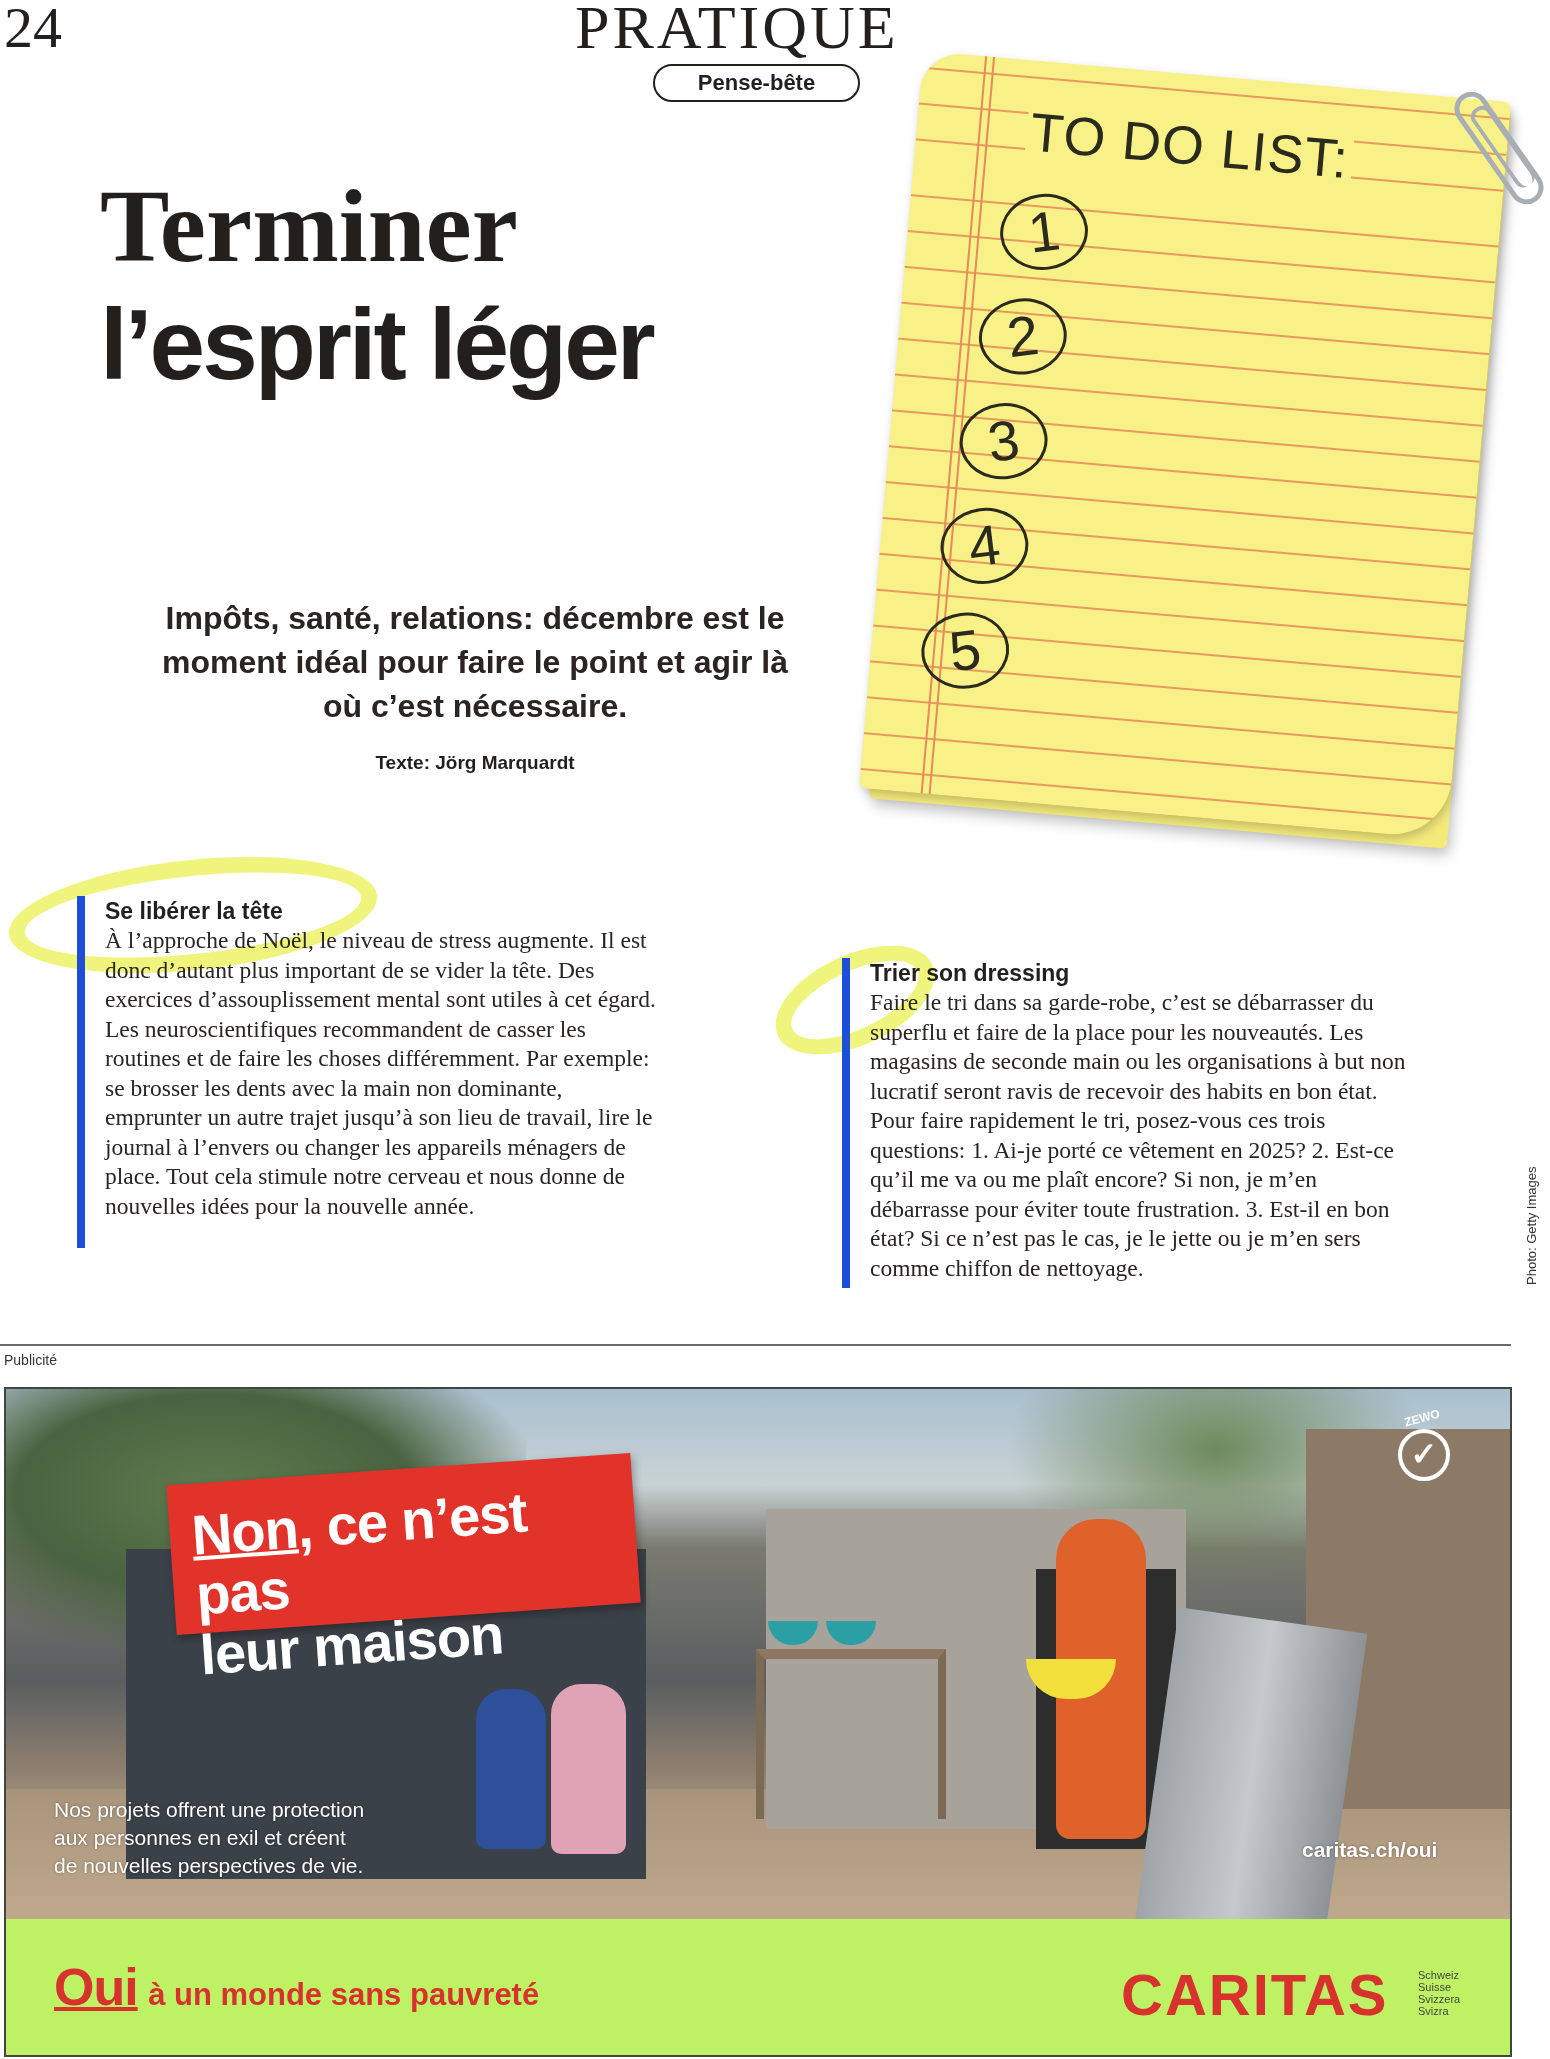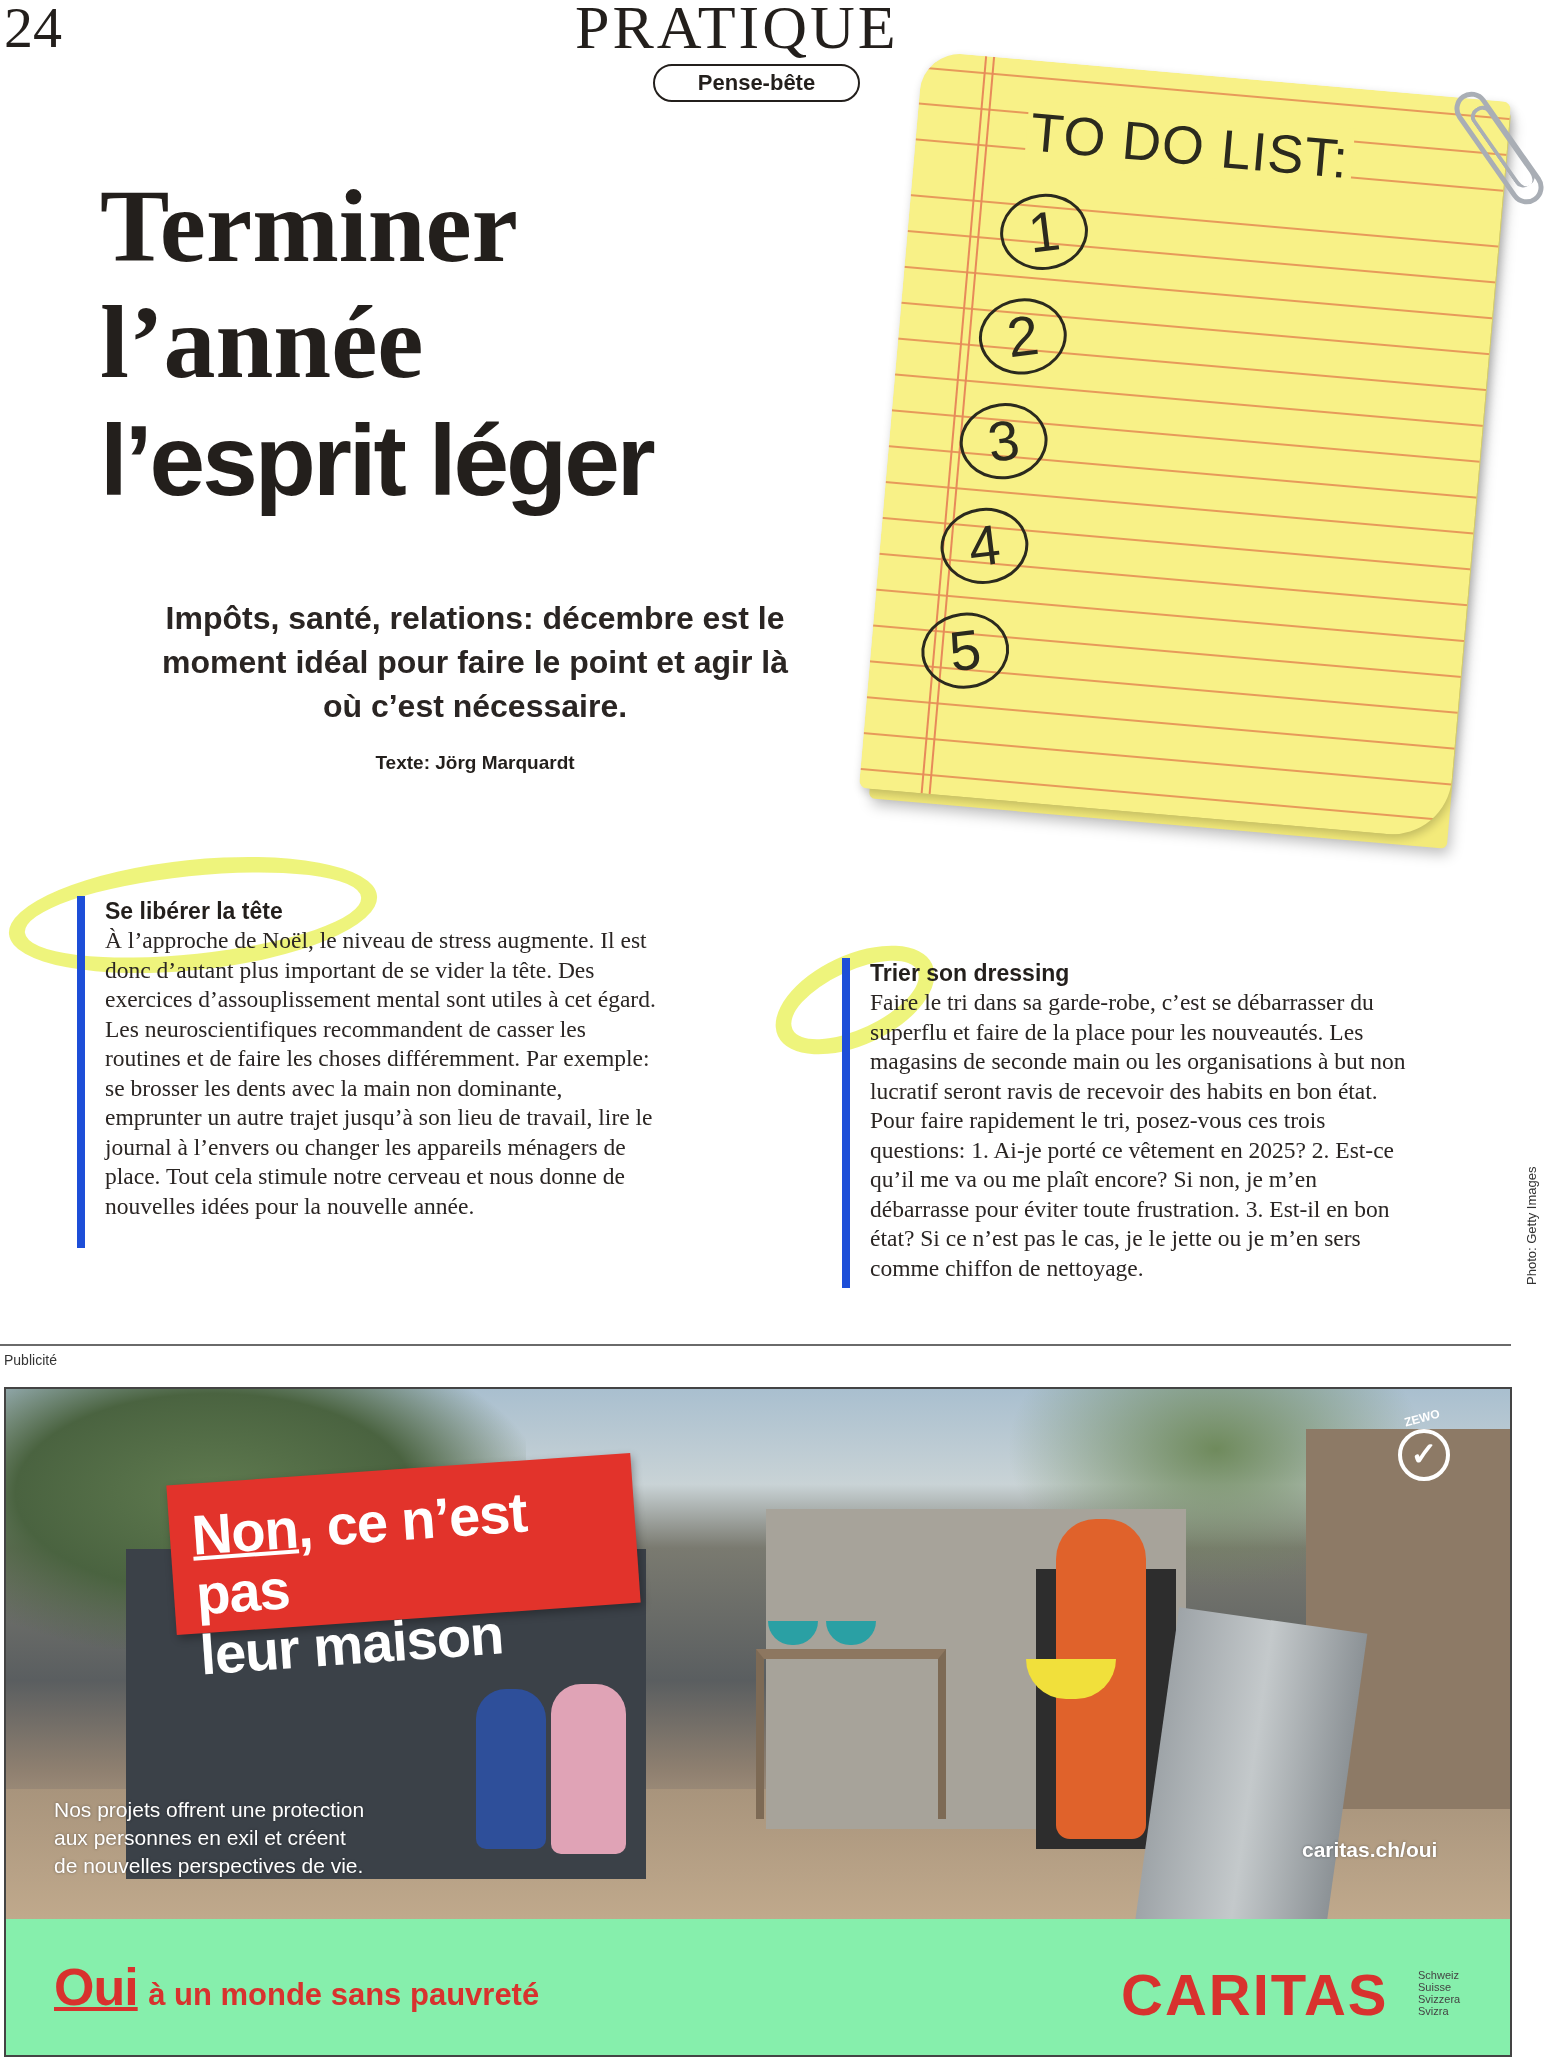--- a/index.html
+++ b/index.html
@@ -59,37 +59,36 @@
   .woman { position: absolute; left: 1050px; top: 130px; width: 90px; height: 320px; background: #e0622b; border-radius: 40px 40px 14px 14px; }
   .yellow-bowl { position: absolute; left: 1020px; top: 270px; width: 90px; height: 40px; background: #f1e03b; border-radius: 0 0 45px 45px; }
 
   .ad-banner { position: absolute; left: 165px; top: 80px; width: 465px; height: 150px; background: #e2332b; transform: rotate(-4deg); padding: 22px 0 0 22px; color: #fff; font-weight: bold; font-size: 56px; line-height: 60px; font-family: "Liberation Sans", sans-serif; letter-spacing: -1px; box-shadow: 2px 4px 8px rgba(0,0,0,0.3); }
   .ad-banner .non { text-decoration: underline; text-decoration-thickness: 4px; }
   .zewo { position: absolute; left: 1392px; top: 40px; width: 52px; height: 52px; border: 4px solid #fff; border-radius: 50%; color: #fff; text-align: center; font-size: 32px; line-height: 42px; font-weight: bold; }
   .zewo-label { position: absolute; left: 1398px; top: 22px; color: #fff; font-size: 12px; font-weight: bold; transform: rotate(-15deg); }
   .ad-copy { position: absolute; left: 48px; top: 407px; color: #fff; font-size: 21px; line-height: 28px; text-shadow: 0 0 3px rgba(0,0,0,0.4); }
   .ad-url { position: absolute; left: 1296px; top: 449px; color: #fff; font-size: 21px; font-weight: bold; text-shadow: 0 0 3px rgba(0,0,0,0.4); text-align: center; }
 
-  .ad-footer { position: absolute; left: 0; top: 530px; width: 100%; height: 140px; background: #86efac; }
+  .ad-footer { position: absolute; left: 0; top: 530px; width: 100%; height: 140px; background: #bef264; }
   .slogan { position: absolute; left: 48px; top: 38px; color: #d8322e; font-weight: bold; font-family: "Liberation Sans", sans-serif; }
   .slogan .oui { font-size: 52px; text-decoration: underline; text-decoration-thickness: 4px; letter-spacing: -1px; }
   .slogan .rest { font-size: 31px; margin-left: 6px; }
   .caritas { position: absolute; left: 1115px; top: 42px; color: #d8322e; font-size: 58px; font-weight: bold; letter-spacing: 2px; font-family: Liberation Sans, sans-serif; }
   .caritas-langs { position: absolute; left: 1412px; top: 50px; font-size: 11px; line-height: 12px; color: #444; }
 </style>
 </head>
 <body>
 
 <div class="page-number">24</div>
 <div class="section-title">PRATIQUE</div>
 <div class="rubric-pill">Pense-bête</div>
 
 <h1 class="headline">
   <span class="l1">Terminer</span>
-  <span class="l2">l’année</span>
   <span class="l3">l’esprit léger</span>
 </h1>
 <p class="lead">Impôts, santé, relations: décembre est le moment idéal pour faire le point et agir là où c’est nécessaire.</p>
 <div class="byline">Texte: Jörg Marquardt</div>
 
 <div class="note-wrap">
   <div class="note-back"></div>
   <div class="note">
     <div class="note-title">TO DO LIST:</div>
     <div class="note-num" style="left:92px; top:132px;">1</div>

